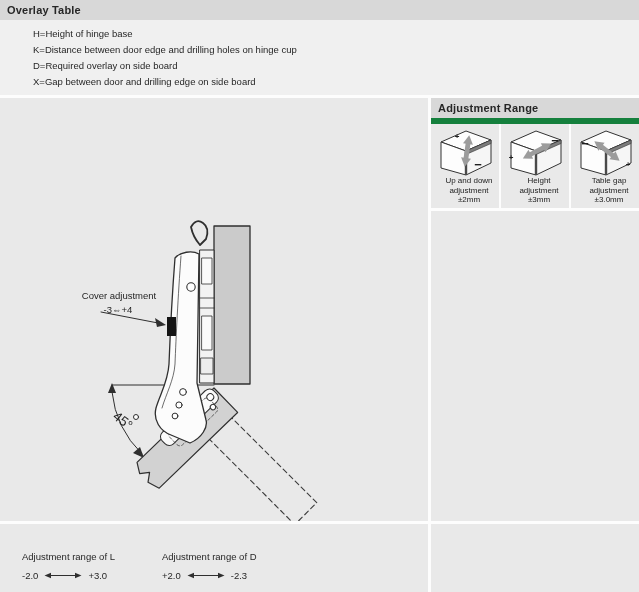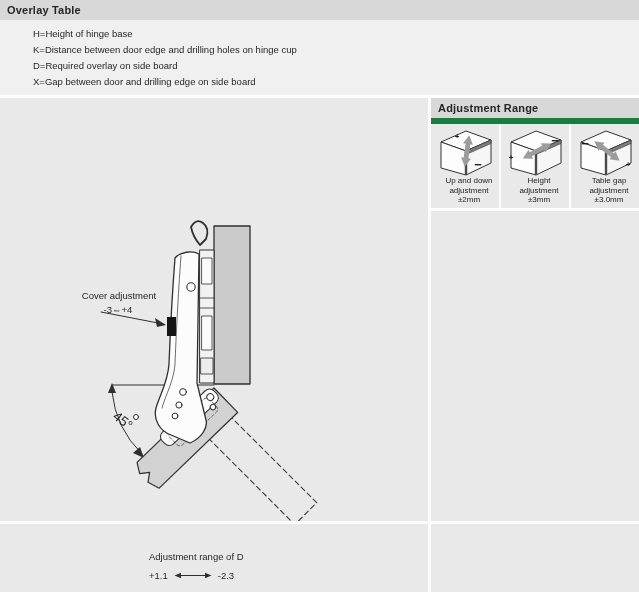--- a/index.html
+++ b/index.html
@@ -176,25 +176,37 @@
       <div class="cell-label">±3.0mm</div>
     </div>
 
   </div>
 </div>
 
 <div class="h-divider" style="top:521px"></div>
 <div class="v-divider"></div>
 
 <div class="footer">
-  <div class="range-group" style="left:149px">
-    <div class="range-title">Adjustment range of D</div>
+  <div class="range-group" style="left:22px">
+    <div class="range-title">Adjustment range of L</div>
     <div class="range-row">
-      <span>+1.1</span>
+      <span>-2.0</span>
       <svg width="38" height="9" viewBox="0 0 38 9">
         <line x1="4" y1="4.5" x2="34" y2="4.5" stroke="#2f2f2f" stroke-width="1"></line>
         <polygon points="0.5,4.5 7,1.8 7,7.2" fill="#2f2f2f"></polygon>
         <polygon points="37.5,4.5 31,1.8 31,7.2" fill="#2f2f2f"></polygon>
       </svg>
+      <span>+3.0</span>
+    </div>
+  </div>
+  <div class="range-group" style="left:162px">
+    <div class="range-title">Adjustment range of D</div>
+    <div class="range-row">
+      <span>+2.0</span>
+      <svg width="38" height="9" viewBox="0 0 38 9">
+        <line x1="4" y1="4.5" x2="34" y2="4.5" stroke="#2f2f2f" stroke-width="1"></line>
+        <polygon points="0.5,4.5 7,1.8 7,7.2" fill="#2f2f2f"></polygon>
+        <polygon points="37.5,4.5 31,1.8 31,7.2" fill="#2f2f2f"></polygon>
+      </svg>
       <span>-2.3</span>
     </div>
   </div>
 </div>
 
 </body></html>

